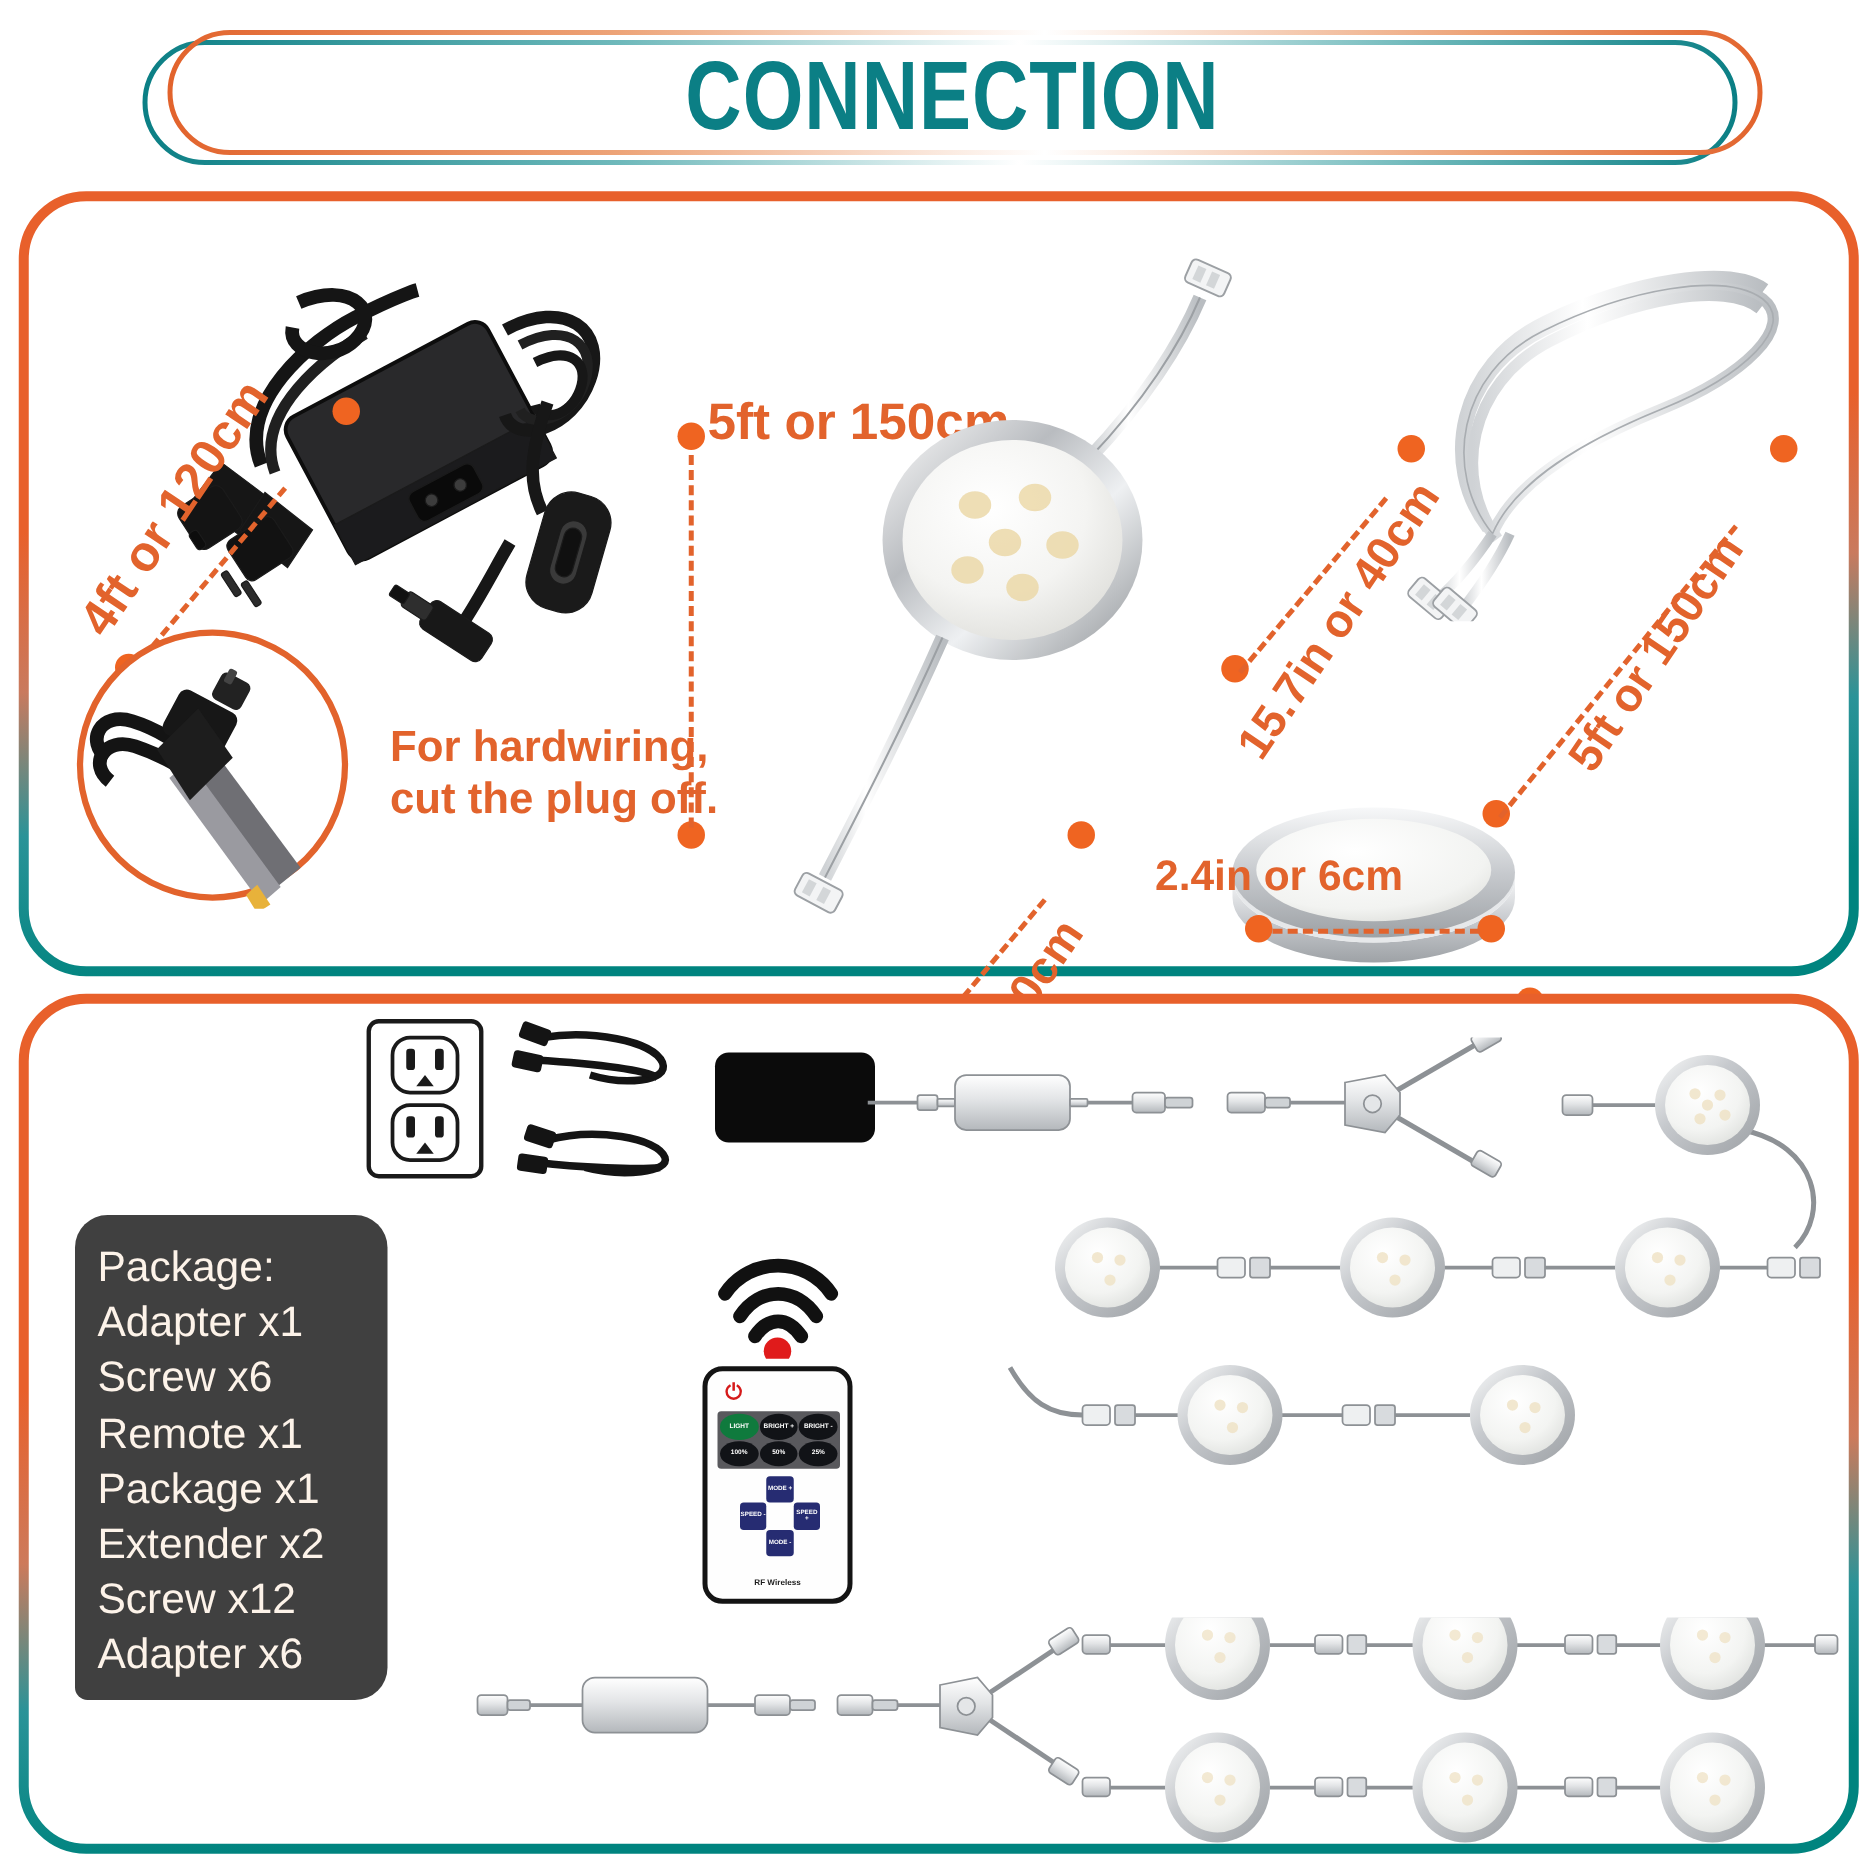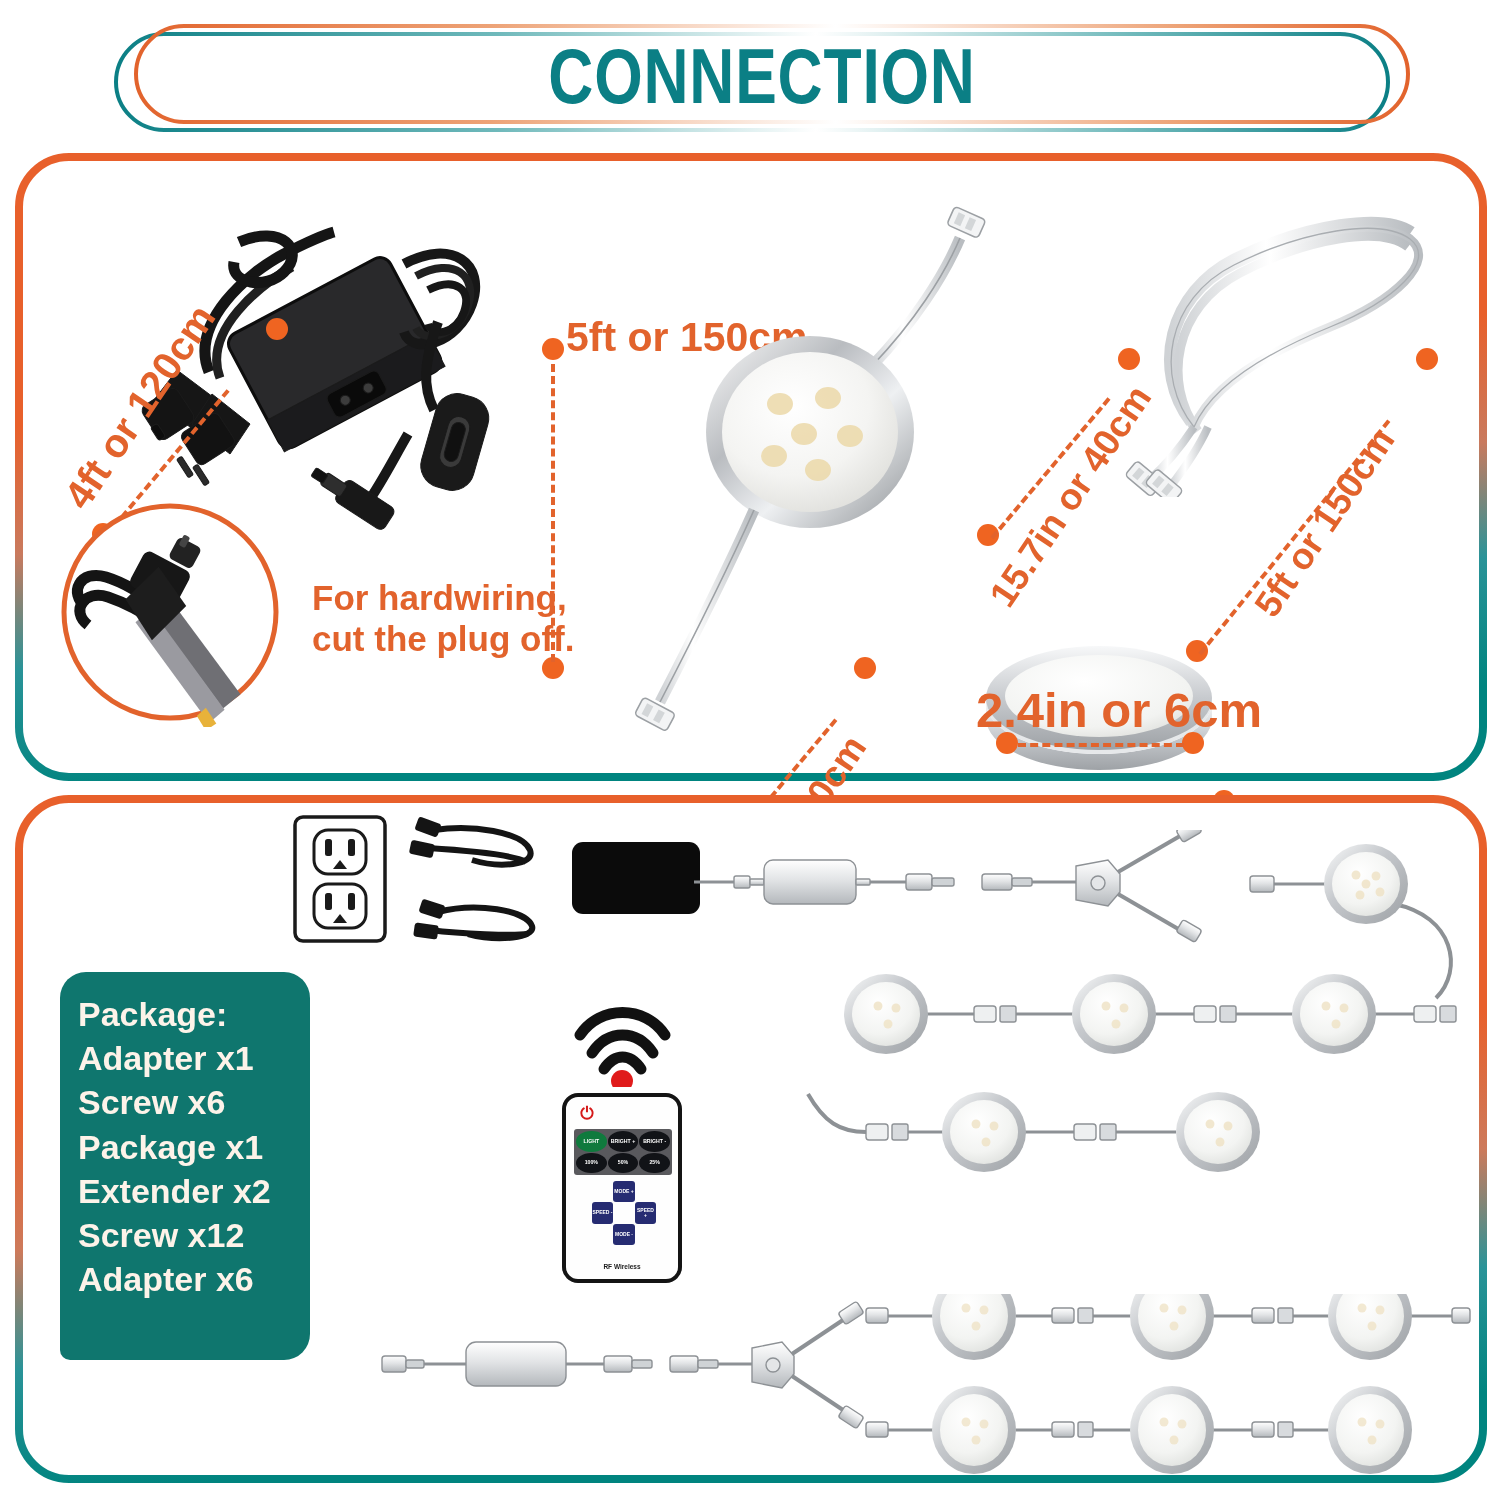--- a/index.html
+++ b/index.html
@@ -65,25 +65,25 @@
   .dashline > div {
     width: 100%; height: 0;
     border-top: 4px dashed #e2632c;
   }
 
   
   #package-box {
     position: absolute;
     left: 60px; top: 972px;
     width: 250px; height: 388px;
-    background: #0f766e;
+    background: #404040;
     border-radius: 26px 26px 26px 10px;
     padding: 20px 0 0 18px;
     color: #fdf3e9;
-    font-weight: 700;
+    font-weight: 400;
     font-size: 34px;
     line-height: 1.30;
   }
   #package-box div { white-space: nowrap; }
 
   
   #remote-group { position: absolute; left: 548px; top: 995px; width: 165px; height: 290px; }
   #remote-body {
     position: absolute; left: 14px; top: 98px;
     width: 120px; height: 190px;
@@ -374,21 +374,21 @@
         <ellipse cx="125" cy="80" rx="113" ry="52" fill="#e6e8ea"></ellipse>
         <ellipse cx="125" cy="76" rx="113" ry="52" fill="url(#sideRing)"></ellipse>
         <ellipse cx="125" cy="74" rx="94" ry="41" fill="url(#sideFace)"></ellipse>
       </svg>
 
       <div class="dot" style="left:982px; top:580px;"></div>
       <div class="dot" style="left:1168px; top:580px;"></div>
       <div class="dashline" style="left:1004px; top:591px; width:166px;">
           <div></div>
         </div>
-      <div class="dim-label" style="left:962px; top:530px; font-size:49px;">2.4in or 6cm</div>
+      <div class="dim-label" style="left:910px; top:530px; font-size:34px;">2.4in or 6cm</div>
 
       <div class="dot" style="left:1199px; top:638px;"></div>
       <div class="dot" style="left:1199px; top:700px;"></div>
       <div class="dashline" style="left:1210px; top:660px; width:44px; transform: rotate(90deg);">
           <div></div>
         </div>
       <div class="dim-label" style="left:1232px; top:660px; font-size:38px;">0.3in or 8mm</div>
 
     </div>
   </div>
@@ -682,20 +682,21 @@
         </g>
       </svg>
 
     </div>
   </div>
 
   <div id="package-box">
     <div>Package:</div>
     <div>Adapter x1</div>
     <div>Screw x6</div>
+    <div>Remote x1</div>
     <div>Package x1</div>
     <div>Extender x2</div>
     <div>Screw x12</div>
     <div>Adapter x6</div>
   </div>
 
   <div id="remote-group">
     <svg id="wifi-icon" viewBox="0 0 105 92">
       <g fill="none" stroke="#111" stroke-width="11" stroke-linecap="round">
         <path d="M10 40 C30 10 75 10 95 40"></path>

